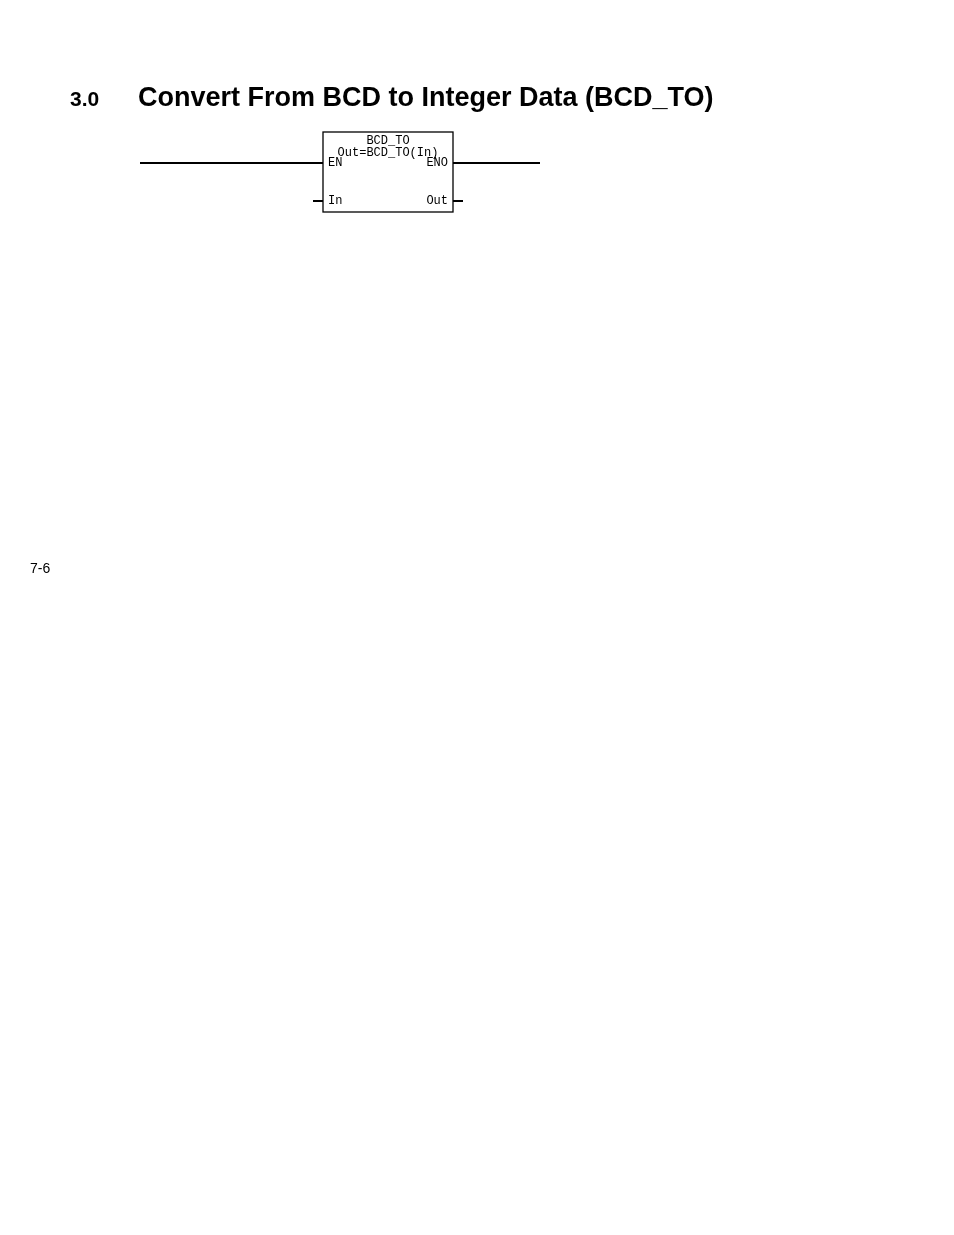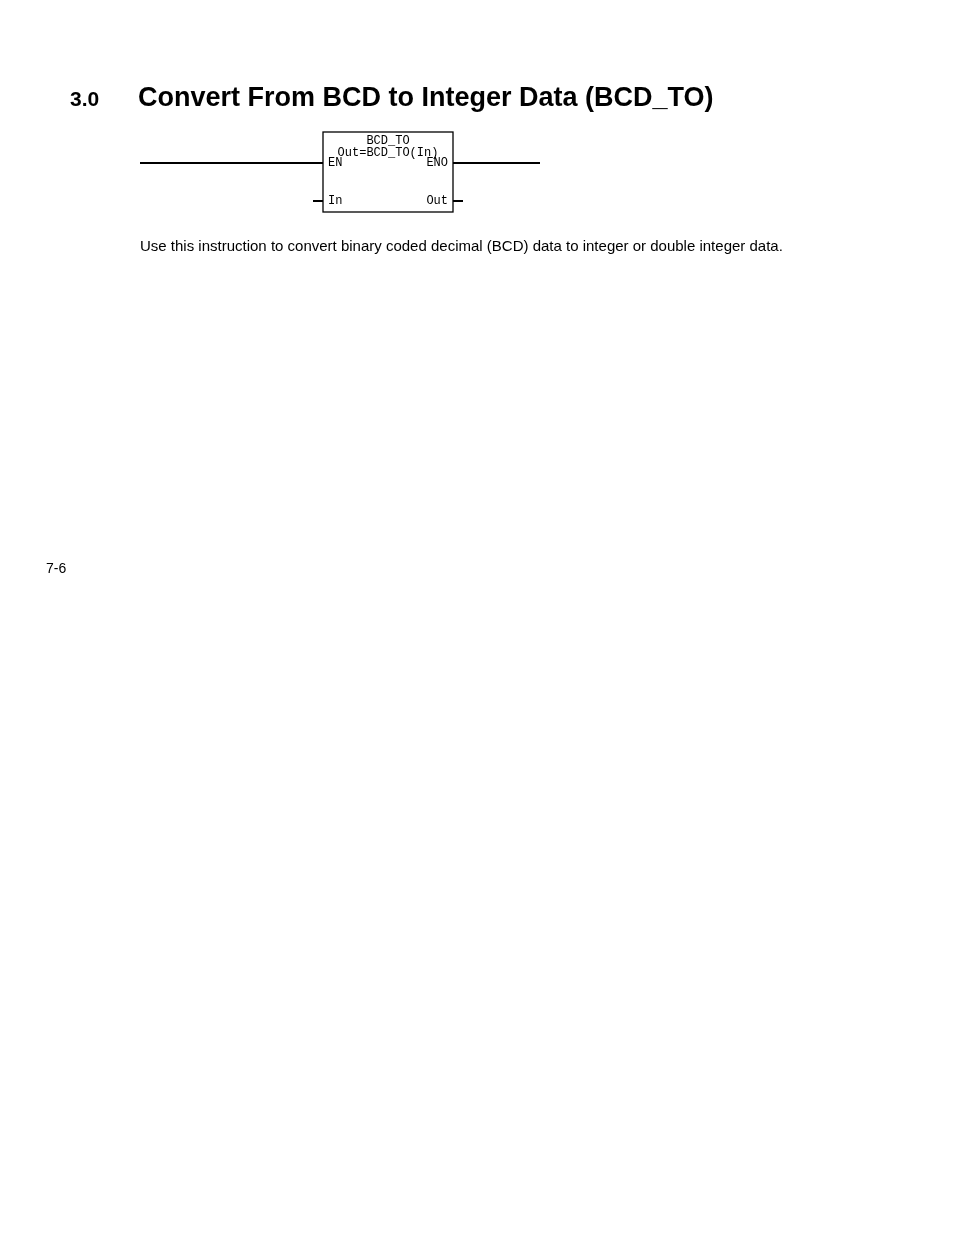--- a/index.html
+++ b/index.html
@@ -43,21 +43,21 @@
     position: absolute;
     left: 140px;
     width: 710px;
     font-size: 15px;
     line-height: 1.25;
   }
   .p1 { top: 222px; }
   .p2 { top: 260px; }
   .page-num {
     position: absolute;
-    left: 46px;
+    left: 30px;
     top: 560px;
     font-size: 14px;
   }
 </style>
 </head>
 <body>
 
 <div class="page">
 
   <div class="heading">
@@ -82,17 +82,16 @@
       <line x1="0" y1="34" x2="183" y2="34" stroke="#000" stroke-width="2"></line>
 
       <line x1="173" y1="72" x2="183" y2="72" stroke="#000" stroke-width="2"></line>
 
       <line x1="313" y1="34" x2="400" y2="34" stroke="#000" stroke-width="2"></line>
 
       <line x1="313" y1="72" x2="323" y2="72" stroke="#000" stroke-width="2"></line>
     </svg>
   </div>
 
-  <p class="body-text p1">Use this instruction to convert binary coded decimal (BCD) data to integer or double integer data.</p>
 
   <div class="page-num">7-6</div>
 
 </div>
 
 </body></html>

